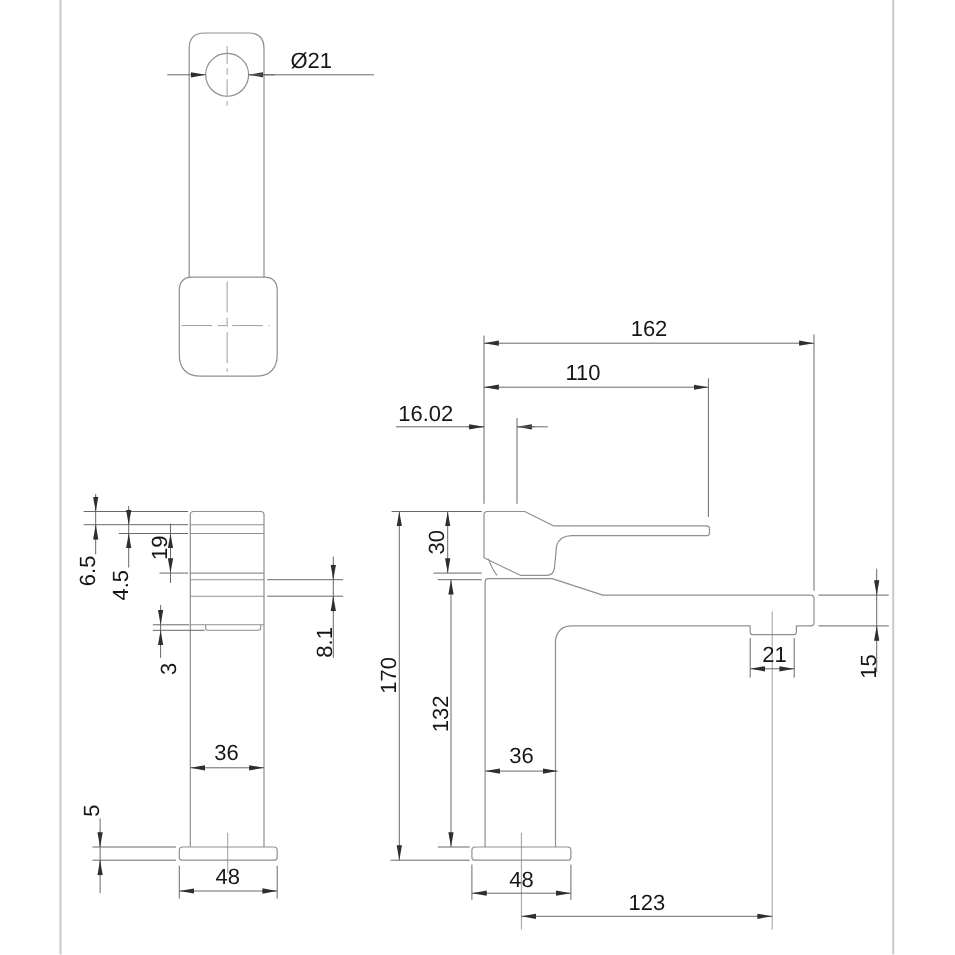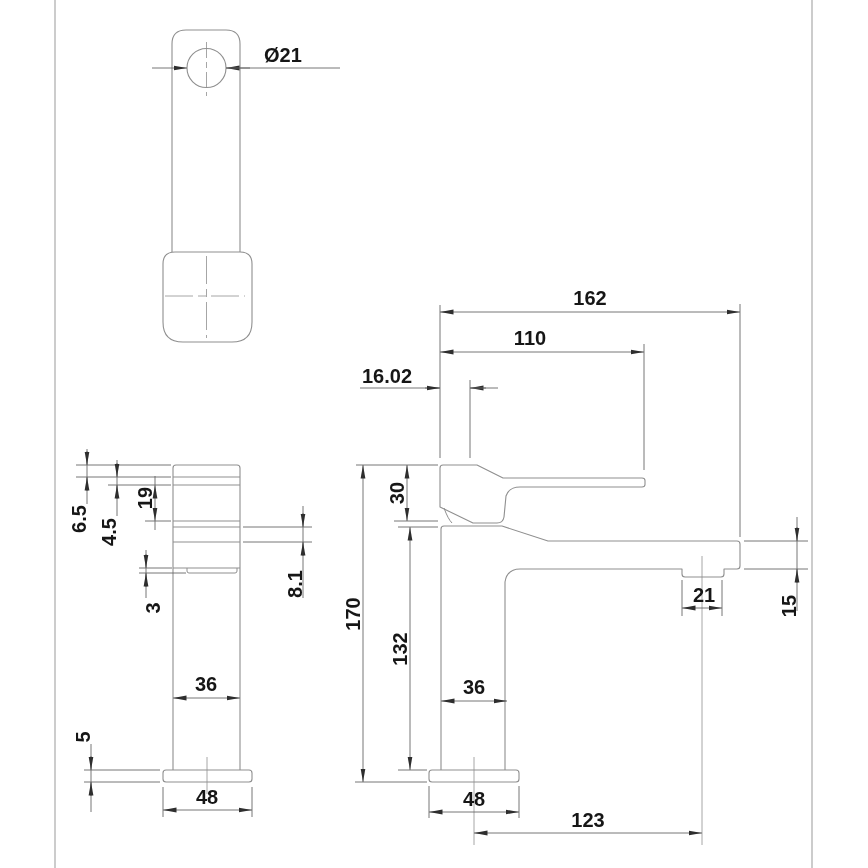--- a/index.html
+++ b/index.html
@@ -1,16 +1,16 @@
 <!DOCTYPE html>
 <html><head>
 <meta charset="utf-8">
 <style>
   html,body{margin:0;padding:0;background:#ffffff;}
-  .stage{width:868px;height:868px;position:relative;background:#ffffff;overflow:hidden;font-weight:bold;}
+  .stage{width:868px;height:868px;position:relative;background:#ffffff;overflow:hidden;}
   svg{display:block;}
   .part{fill:none;stroke:#8f8f8f;stroke-width:1.1;stroke-linejoin:round;stroke-linecap:butt;}
   .feat{fill:none;stroke:#8f8f8f;stroke-width:1;}
   .dim{fill:none;stroke:#676767;stroke-width:0.9;}
   .cl{fill:none;stroke:#8f8f8f;stroke-width:0.8;}
   .frame{stroke:#cccccc;stroke-width:2;}
   text{font-family:"Liberation Sans","DejaVu Sans",sans-serif;font-size:20px;fill:#161616;}
   .mid{text-anchor:middle;}
 </style>
 </head>

